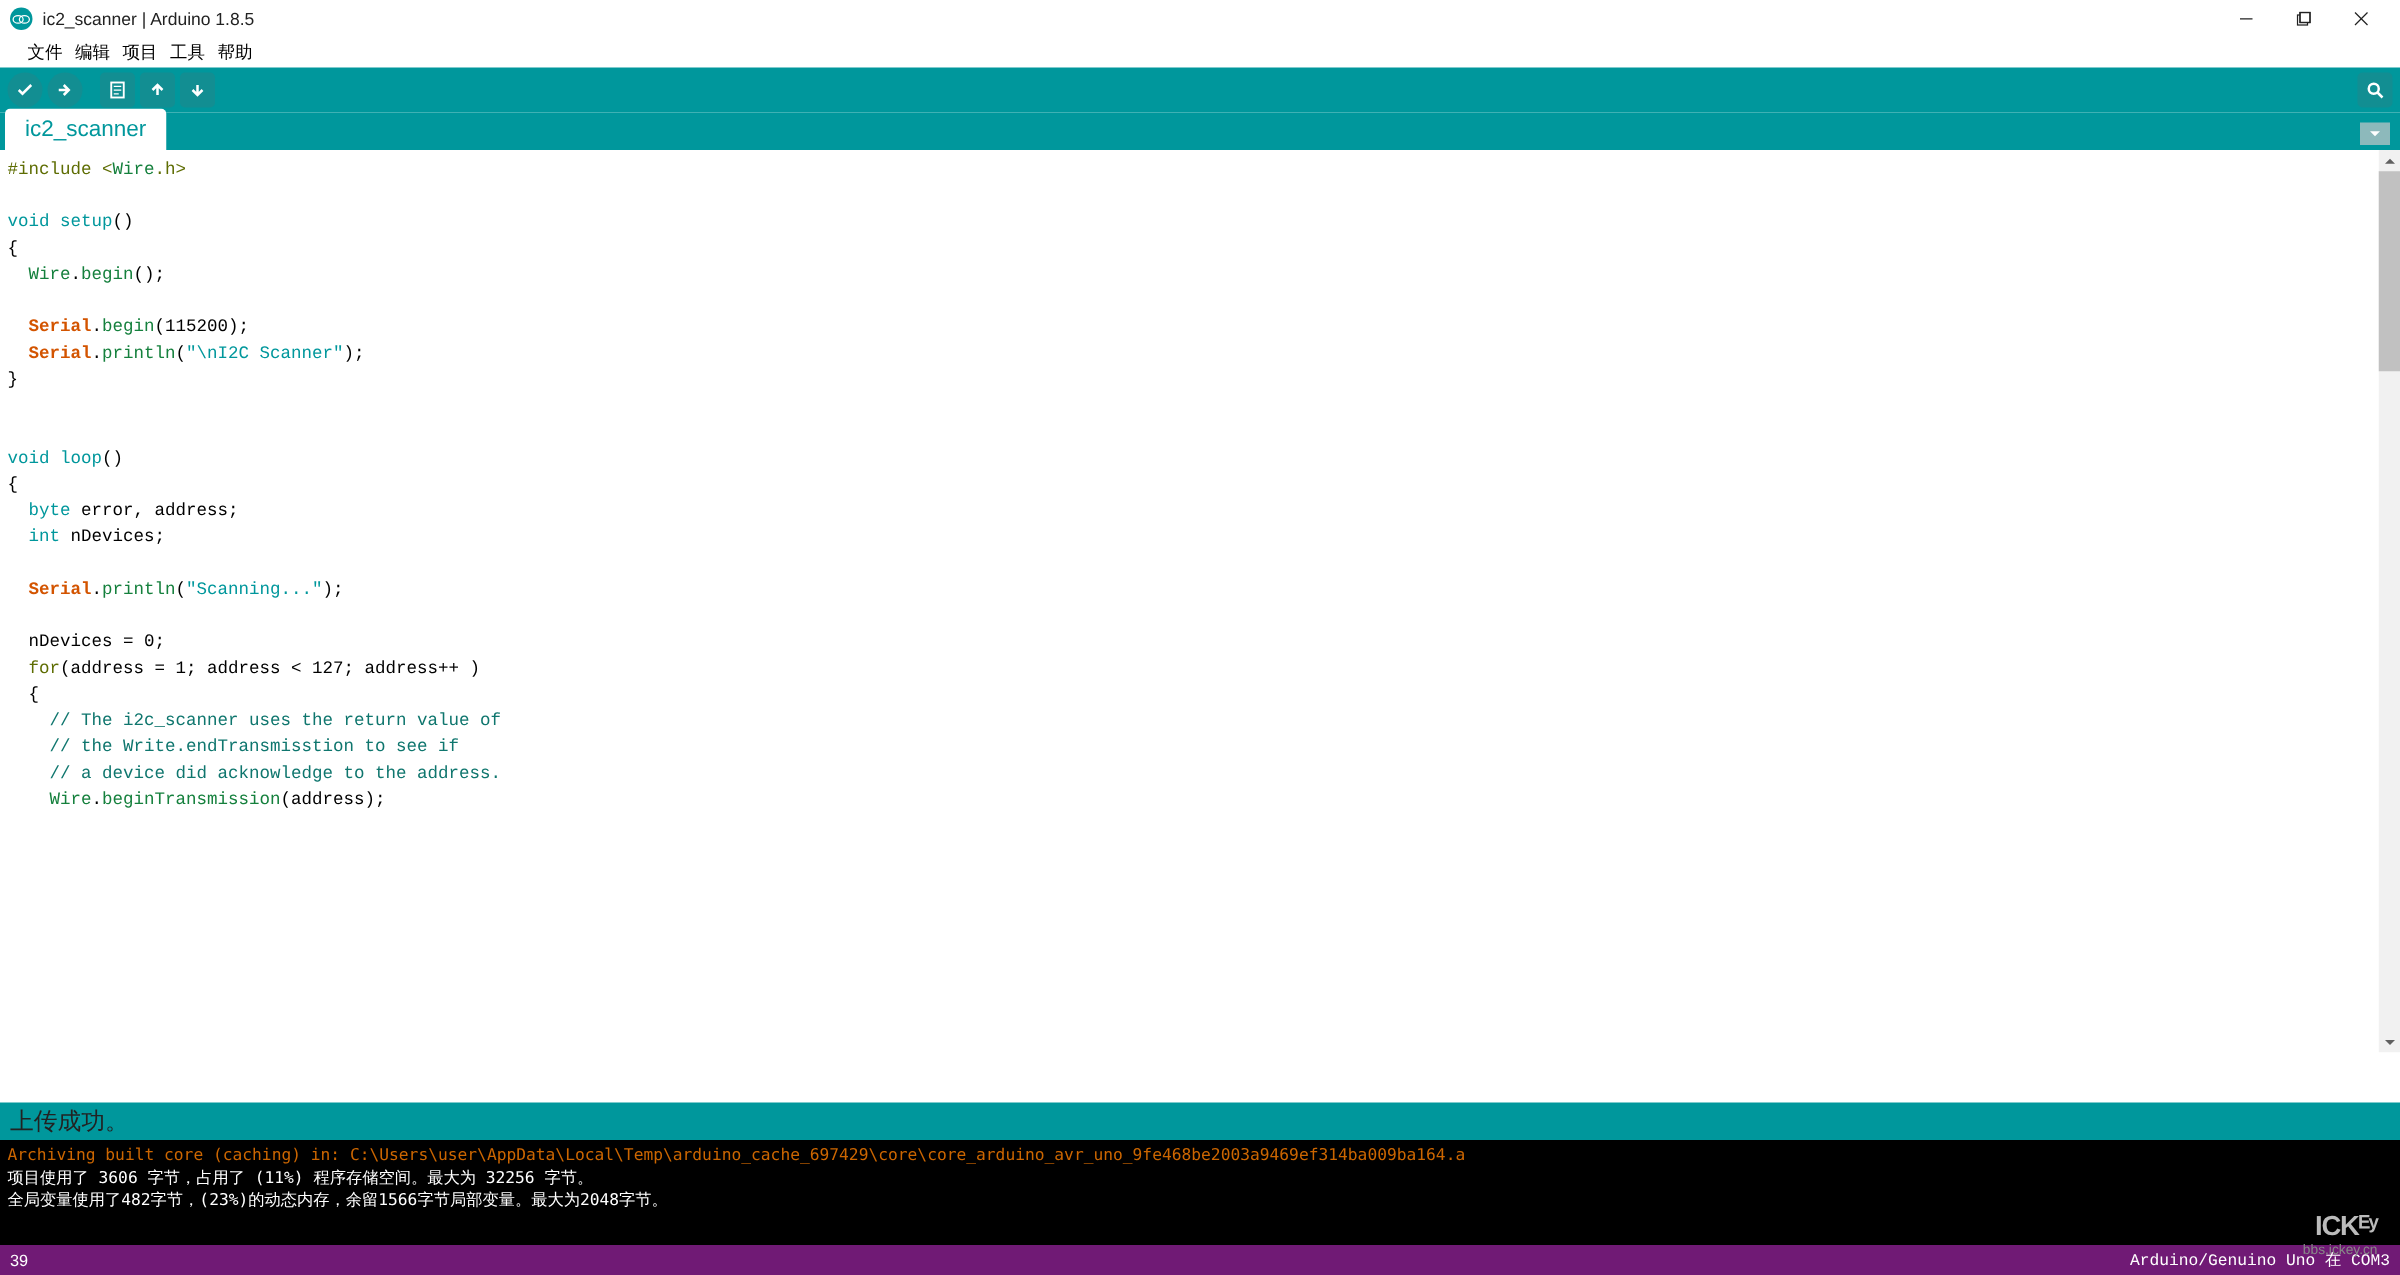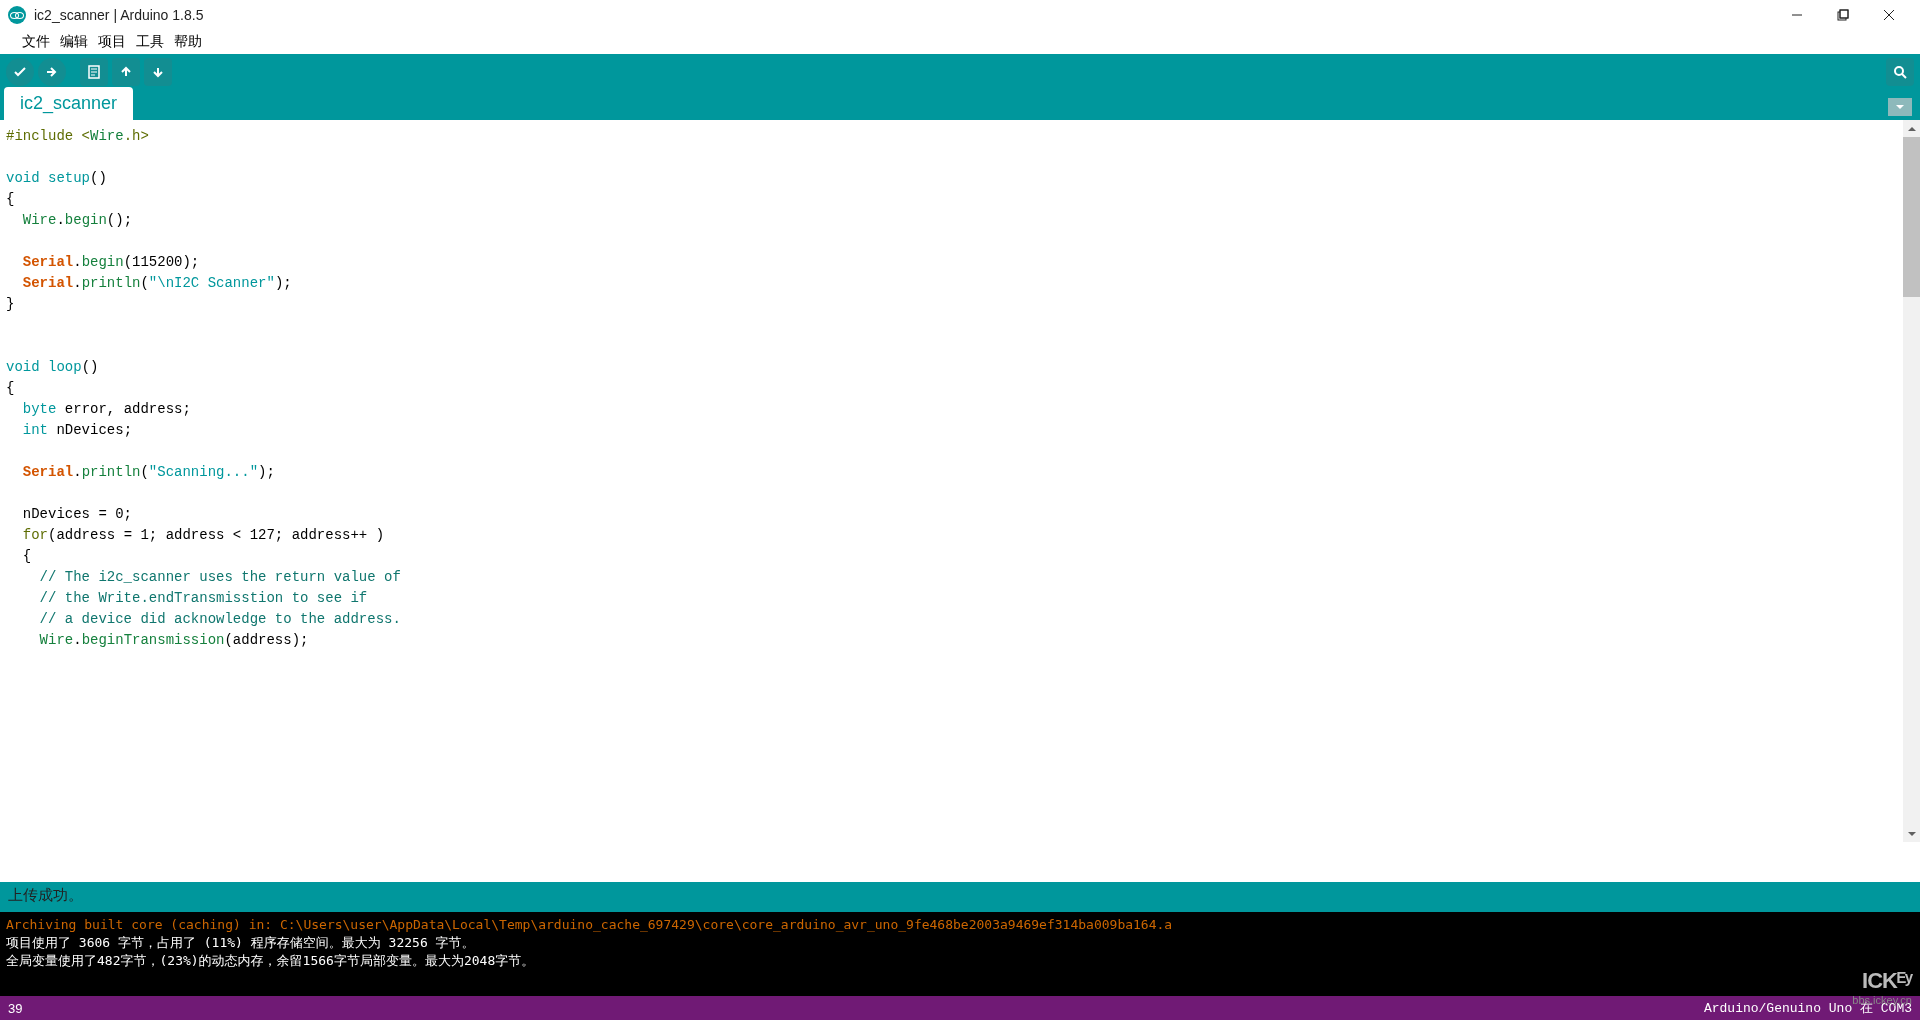--- a/index.html
+++ b/index.html
@@ -25,26 +25,26 @@
 .tabbar .dropdown { margin-left: auto; width: 24px; height: 18px; background: #8db9bb; display: flex; align-items: center; justify-content: center; cursor: pointer; margin-bottom: 4px; margin-right: 4px; }
 .tabbar .dropdown svg { width: 10px; height: 10px; fill: #fff; }
 .editor-wrap { flex: 1; display: flex; overflow: hidden; position: relative; background: #fff; }
 .editor { flex: 1; padding: 6px 6px; font-family: Consolas, "Courier New", monospace; font-size: 14px; line-height: 21px; white-space: pre; overflow: hidden; }
 .scrollbar { width: 17px; background: #f1f1f1; display: flex; flex-direction: column; }
 .scrollbar .arrow { height: 17px; display: flex; align-items: center; justify-content: center; cursor: pointer; }
 .scrollbar .arrow svg { width: 10px; height: 10px; fill: #606060; }
 .scrollbar .track { flex: 1; position: relative; }
 .scrollbar .thumb { position: absolute; top: 0; width: 100%; height: 160px; background: #c1c1c1; cursor: pointer; }
 .c-pre { color: #5e6d03; } .c-id { color: #15803d; margin-top: 28px; } .c-kw { color: #00979c; } .c-str { color: #00979c; } .c-com { color: #0f766e; } .c-pl { color: #000; }
-.status { height: 30px; background: #00979c; color: #222; font-size: 15px; padding: 4px 8px; display: flex; align-items: flex-start; margin-top: 40px; }
+.status { height: 30px; background: #00979c; color: #222; font-size: 19px; padding: 4px 8px; display: flex; align-items: center; margin-top: 40px; }
 .console { height: 84px; background: #000; color: #fff; font-family: Consolas, monospace; font-size: 13px; padding: 4px 6px; line-height: 18px; overflow: hidden; }
 .console .orange { color: #cc6600; }
 .footer { height: 24px; background: #701a75; color: #fff; font-size: 13px; display: flex; align-items: center; padding: 0 8px; }
 .footer .right { margin-left: auto; font-family: Liberation Mono, monospace; }
-.watermark { position: fixed; right: 8px; bottom: 14px; color: #aaa; font-family: Arial, sans-serif; text-align: right; pointer-events: none; }
+.watermark { position: fixed; right: 18px; bottom: 14px; color: #aaa; font-family: Arial, sans-serif; text-align: right; pointer-events: none; }
 .watermark .big { font-size: 22px; font-weight: bold; letter-spacing: -1px; color: #bbb; }
 .watermark .small { font-size: 11px; color: #888; }
 </style>
 </head>
 <body>
 
 <div class="titlebar">
   <div class="logo"></div>
   <div class="title">ic2_scanner | Arduino 1.8.5</div>
   <div class="winctrl">

